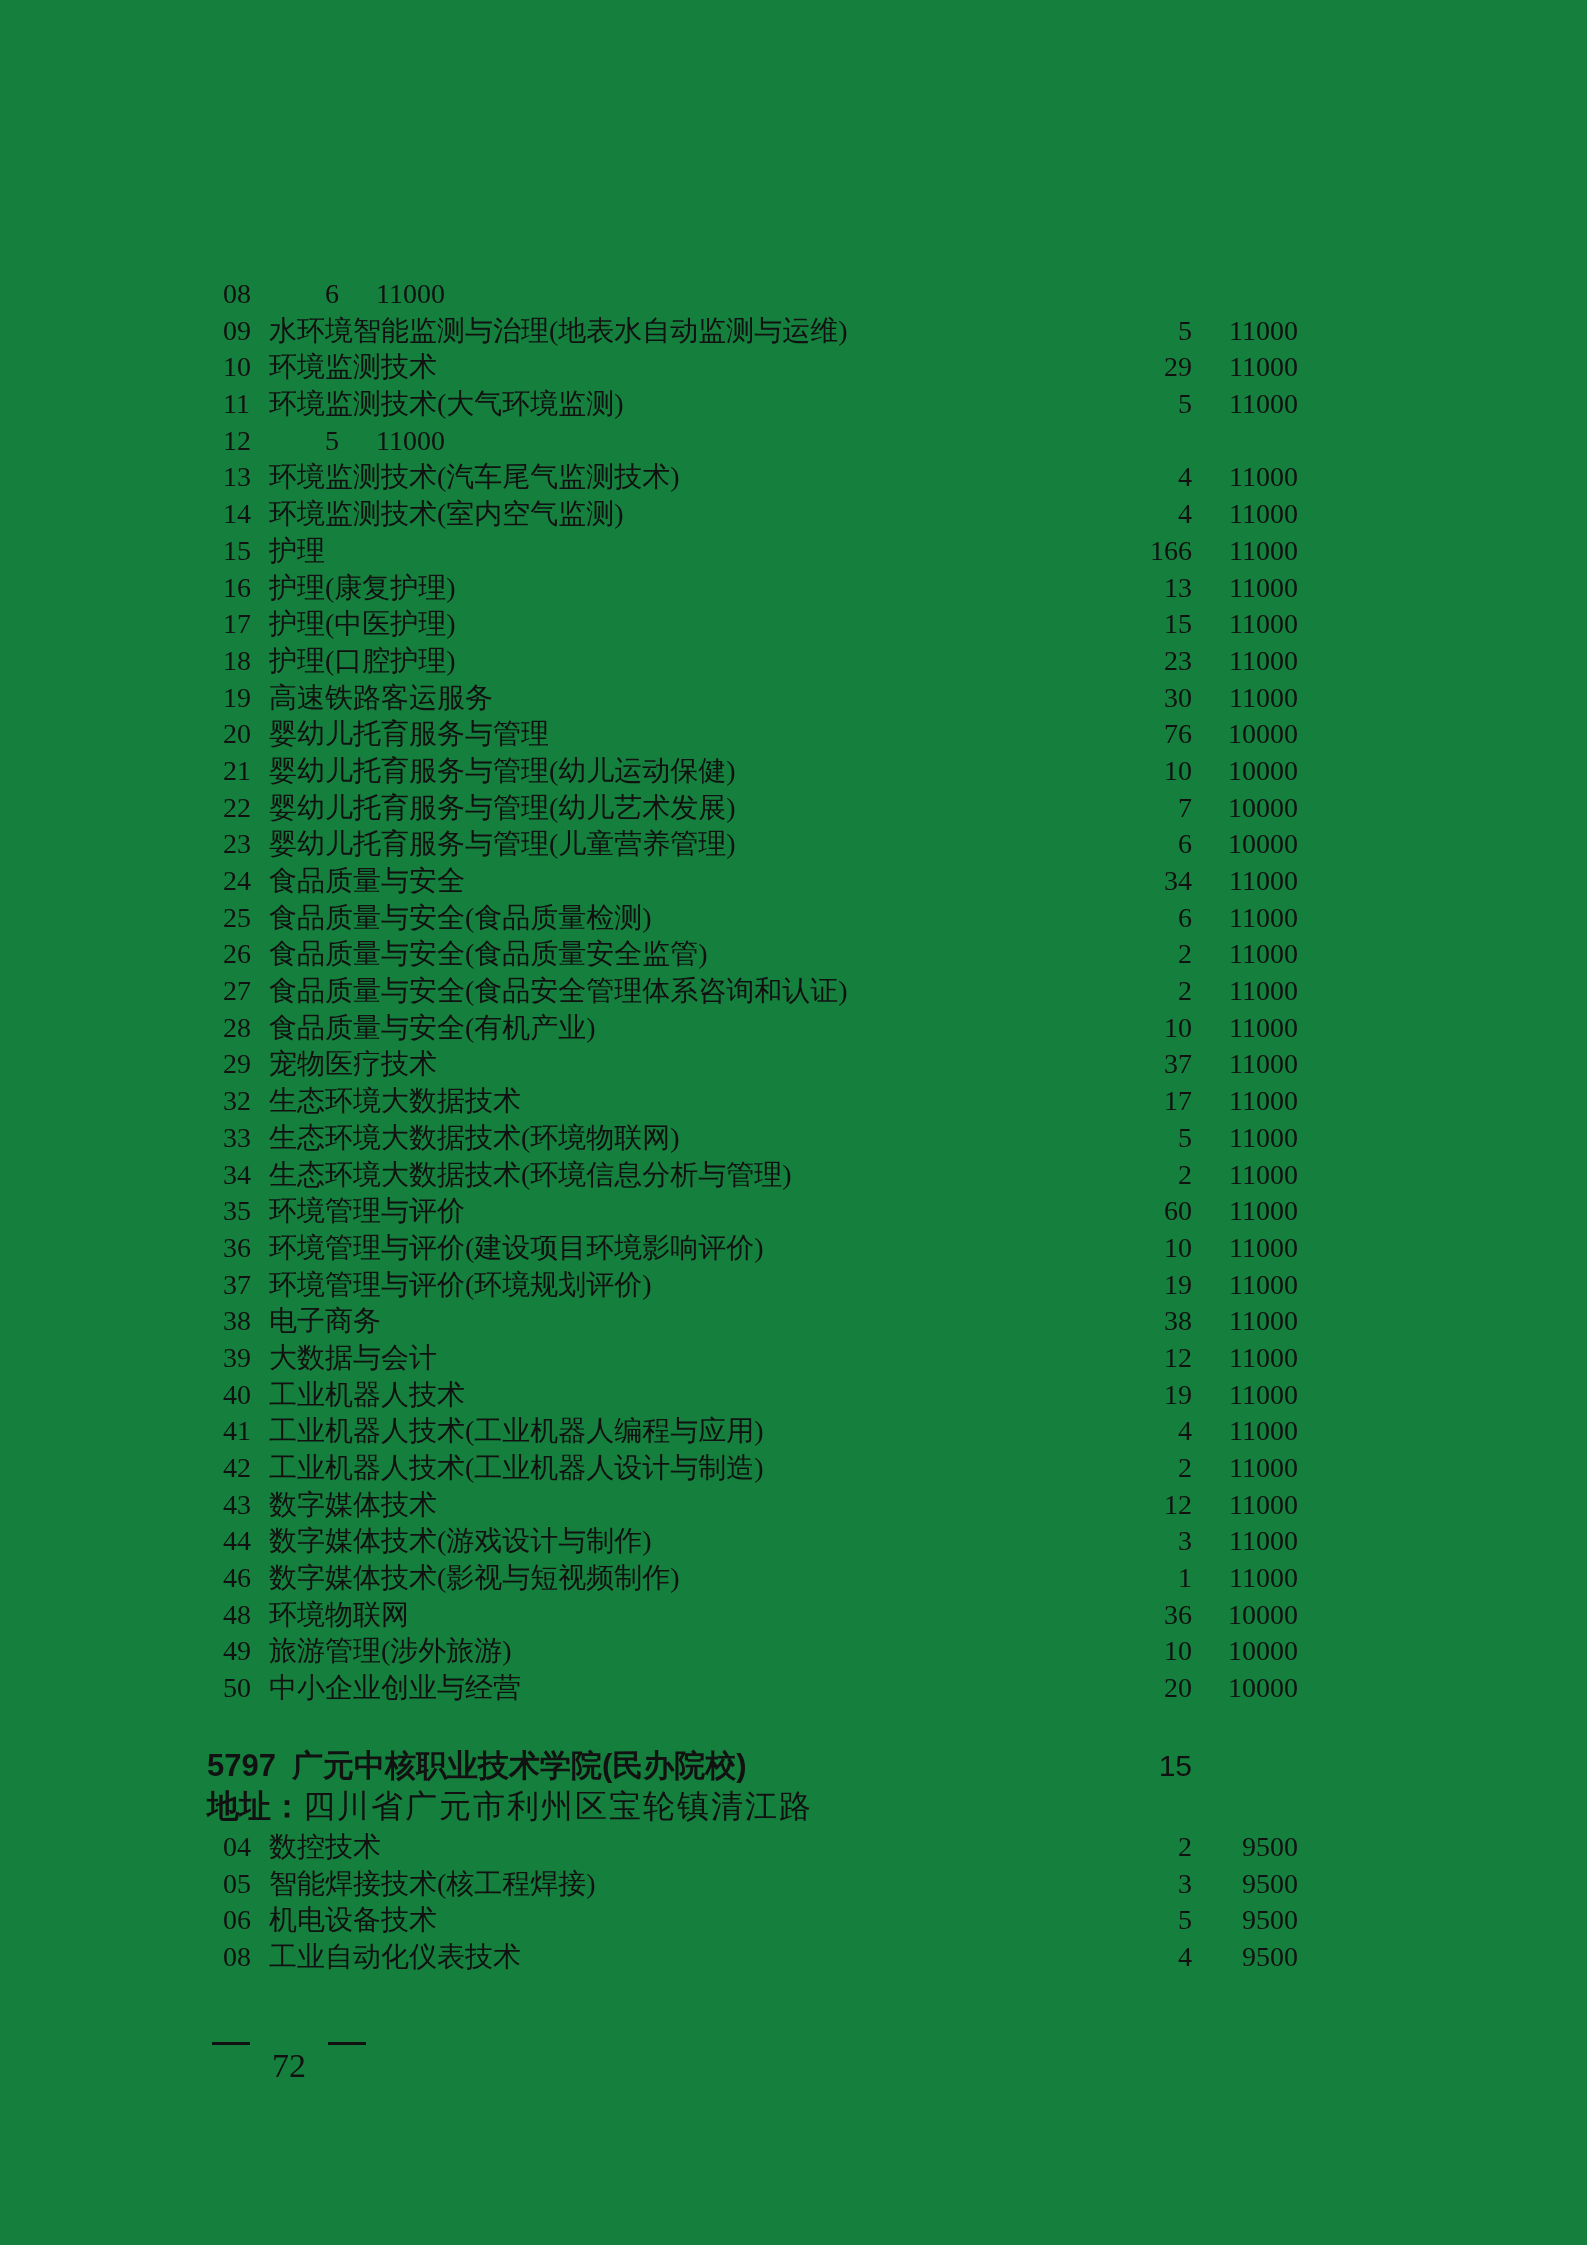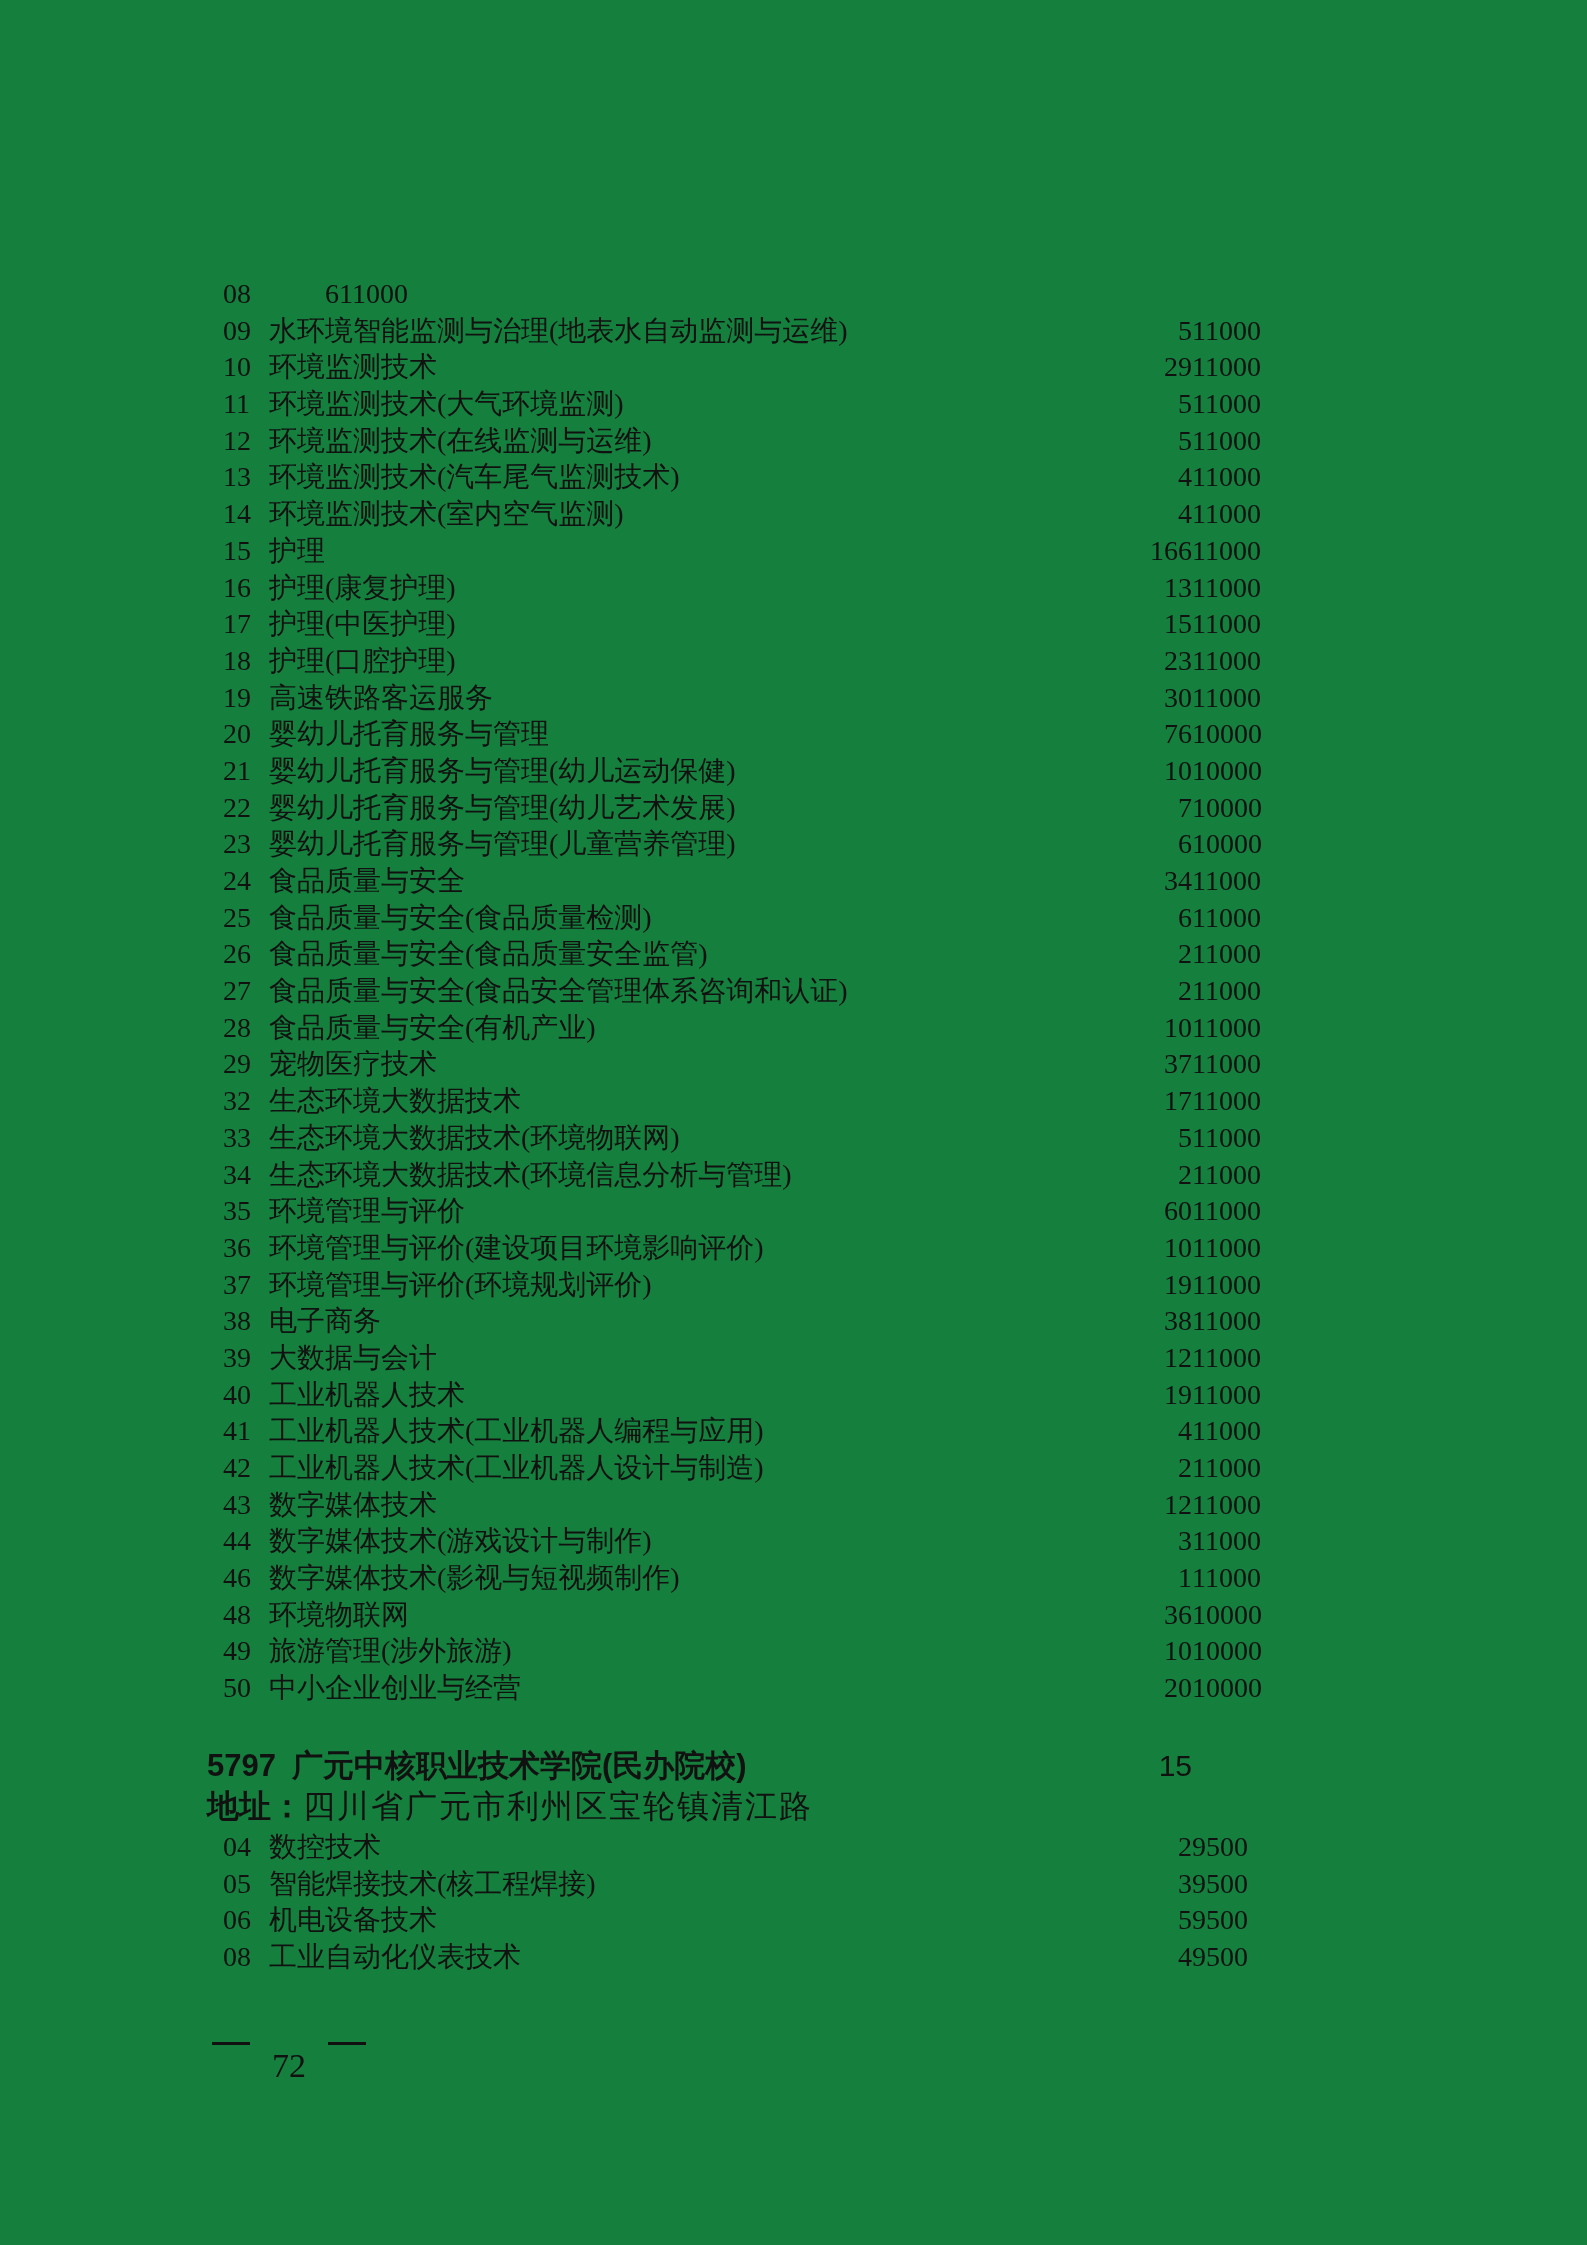--- a/index.html
+++ b/index.html
@@ -12,21 +12,21 @@
     overflow:hidden;
   }
   
   .rows{position:absolute;left:223px;width:1075px;}
   #rows1{top:276px;}
   #rows2{top:1829px;}
   .row{display:flex;height:36.7px;line-height:36.7px;font-size:28px;white-space:nowrap;}
   .row .code{width:46px;flex:0 0 auto;}
   .row .name{flex:1 1 auto;overflow:hidden;}
   .row .count{width:70px;flex:0 0 auto;text-align:right;}
-  .row .fee{width:106px;flex:0 0 auto;}
+  .row .fee{width:106px;flex:0 0 auto;text-align:right;}
   
   .college{
     position:absolute;left:207px;top:1746px;width:1091px;
     font-family:"Liberation Sans", sans-serif;
   }
   .college-title{
     position:relative;
     font-size:31px;font-weight:bold;line-height:40px;white-space:nowrap;
   }
   .college-title .ccode{margin-right:16px;}
@@ -78,21 +78,20 @@
         <span class="fee">11000</span>
       </div>
       <div class="row">
         <span class="code">11</span>
         <span class="name">环境监测技术(大气环境监测)</span>
         <span class="count">5</span>
         <span class="fee">11000</span>
       </div>
       <div class="row">
         <span class="code">12</span>
-        <span class="name">环境监测技术(在线监测与运维)</span>
         <span class="count">5</span>
         <span class="fee">11000</span>
       </div>
       <div class="row">
         <span class="code">13</span>
         <span class="name">环境监测技术(汽车尾气监测技术)</span>
         <span class="count">4</span>
         <span class="fee">11000</span>
       </div>
       <div class="row">

